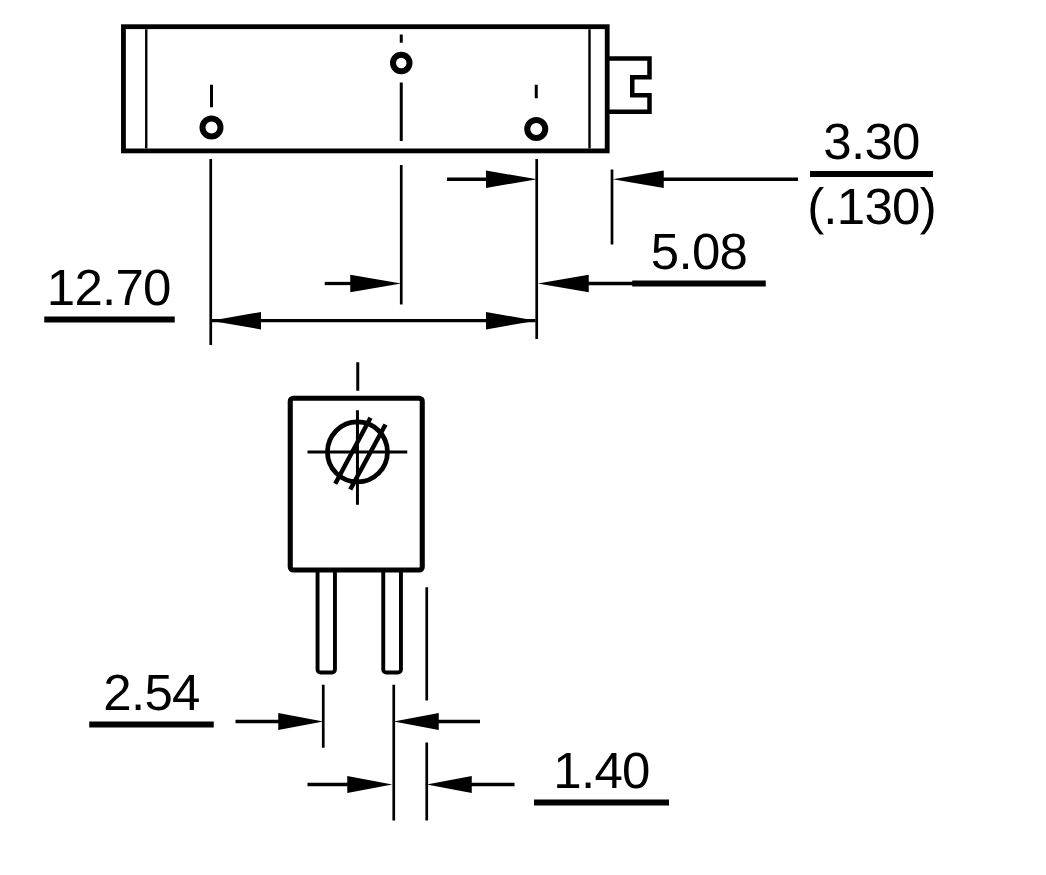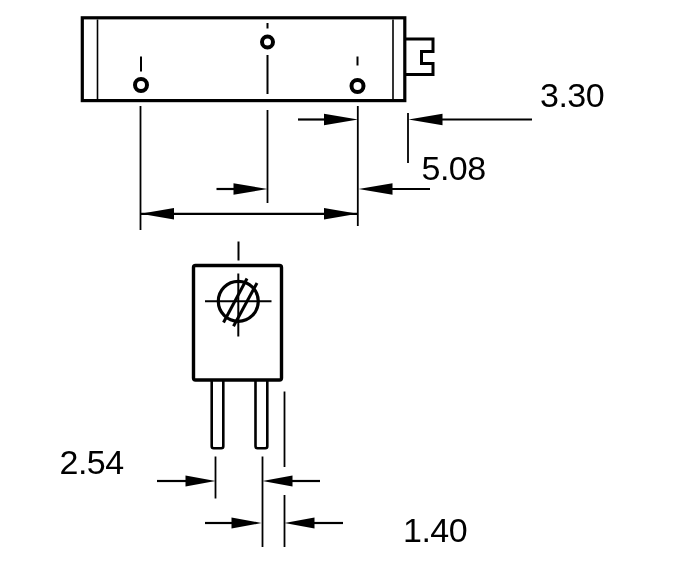--- a/index.html
+++ b/index.html
@@ -7,21 +7,21 @@
     position:relative;
     width:697px;height:583px;
     background:#ffffff;
     overflow:hidden;
     font-family:"Liberation Sans",sans-serif;
   }
   .drawing-svg{position:absolute;left:0;top:0;}
   .dim-label{
     position:absolute;
     display:flex;
-    flex-direction:row;
+    flex-direction:column;
     align-items:center;
     transform:translateX(-50%);
     font-size:34px;
     line-height:36px;
     letter-spacing:-0.5px;
     color:#000;
     text-align:center;
     white-space:nowrap;
   }
   .dim-label .bar{
@@ -114,34 +114,36 @@
         <polygon points="261.5,523 231.5,517.4 231.5,528.6" fill="#000" stroke="none"></polygon>
         <polygon points="284.5,523 314.5,517.4 314.5,528.6" fill="#000" stroke="none"></polygon>
         <line x1="312" y1="523" x2="343" y2="523" stroke-width="2.2"></line>
       </g>
     </g>
   </svg>
 
   <div class="dim-label" style="left:581px; top:77px; width:82px;">
     <span>3.30</span>
     <div class="bar"></div>
+    <span>(.130)</span>
   </div>
 
   <div class="dim-label" style="left:466px; top:150px; width:89px;">
     <span>5.08</span>
     <div class="bar"></div>
   </div>
 
   <div class="dim-label" style="left:72.5px; top:174px; width:87px;">
+    <span>12.70</span>
     <div class="bar"></div>
   </div>
 
   <div class="dim-label" style="left:101px; top:444px; width:83px;align-items:center;">
     <span>2.54</span>
     <div class="bar"></div>
   </div>
 
-  <div class="dim-label" style="left:401px; top:512px; width:90px;margin-left:47px;">
+  <div class="dim-label" style="left:401px; top:496px; width:90px;">
     <span>1.40</span>
     <div class="bar"></div>
   </div>
 
 </div>
 
 </body></html>

